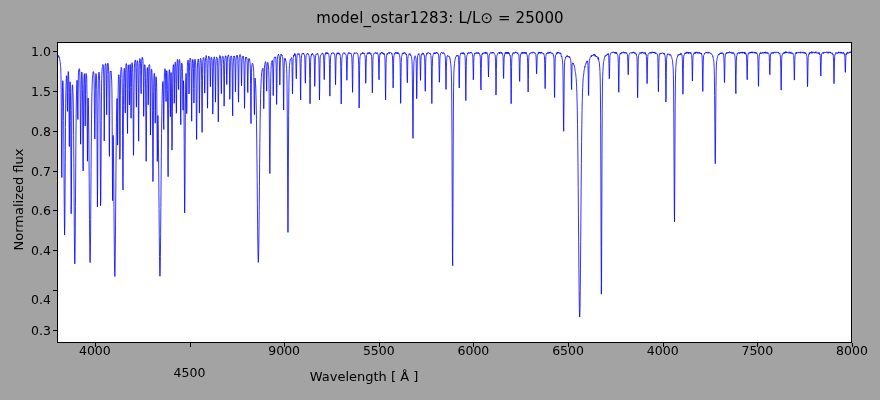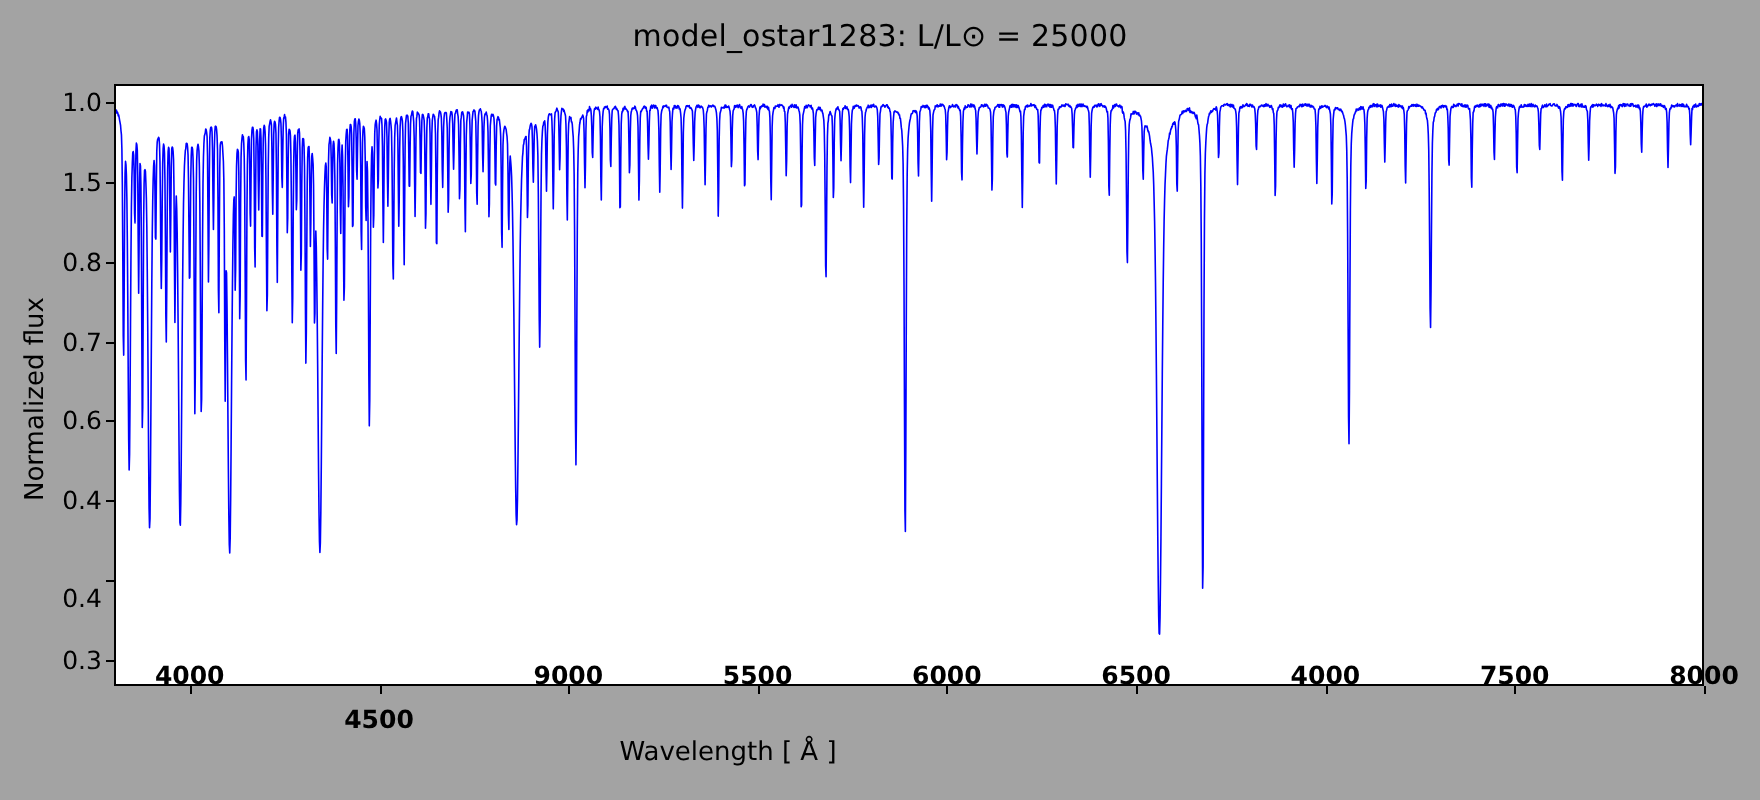--- a/index.html
+++ b/index.html
@@ -70,24 +70,23 @@
   #y-tick-labels {
     position: absolute;
     left: 0px;
     top: 0;
     width: 51px;
     height: 400px;
   }
   #x-tick-labels {
     position: absolute;
     left: 0;
-    top: 330px;
+    top: 343px;
     width: 720px;
     height: 20px;
-    font-weight: bold;
   }
   .tickmark {
     position: absolute;
     background: #000000;
   }
   #ylabel {
     position: absolute;
     left: -92px;
     top: 192px;
     width: 220px;

